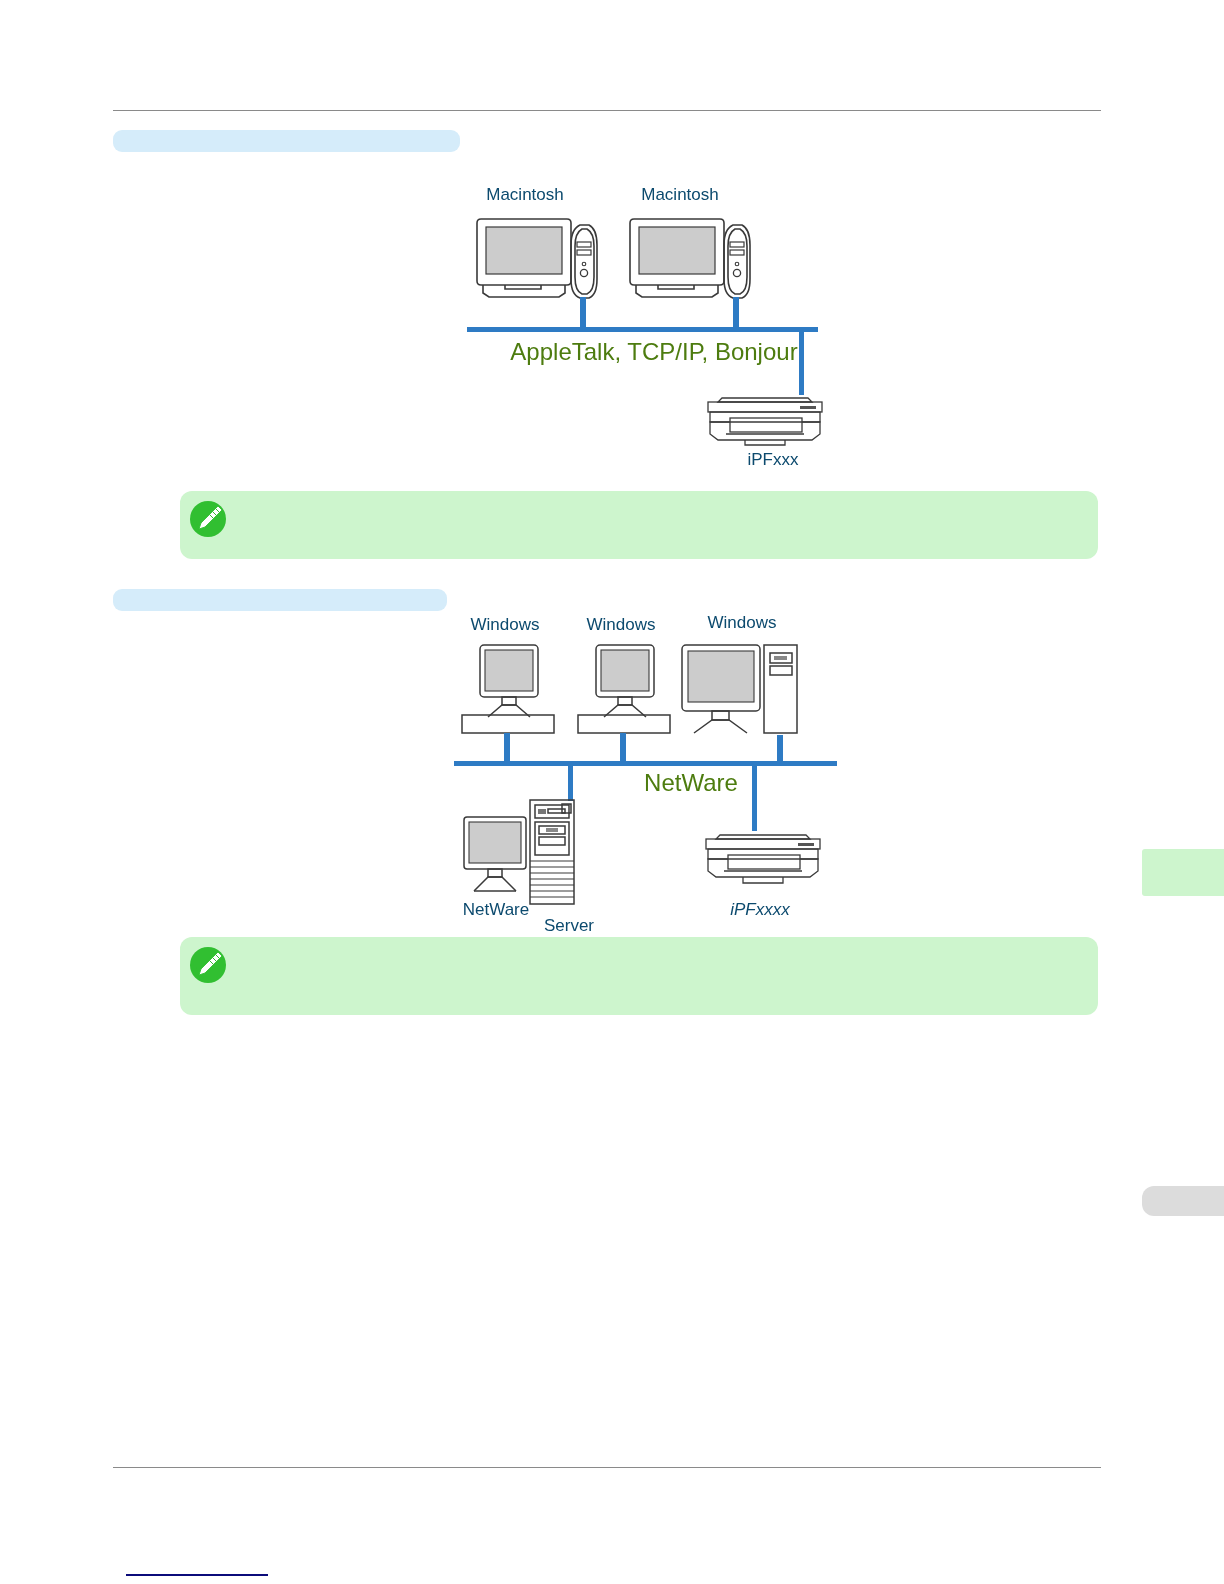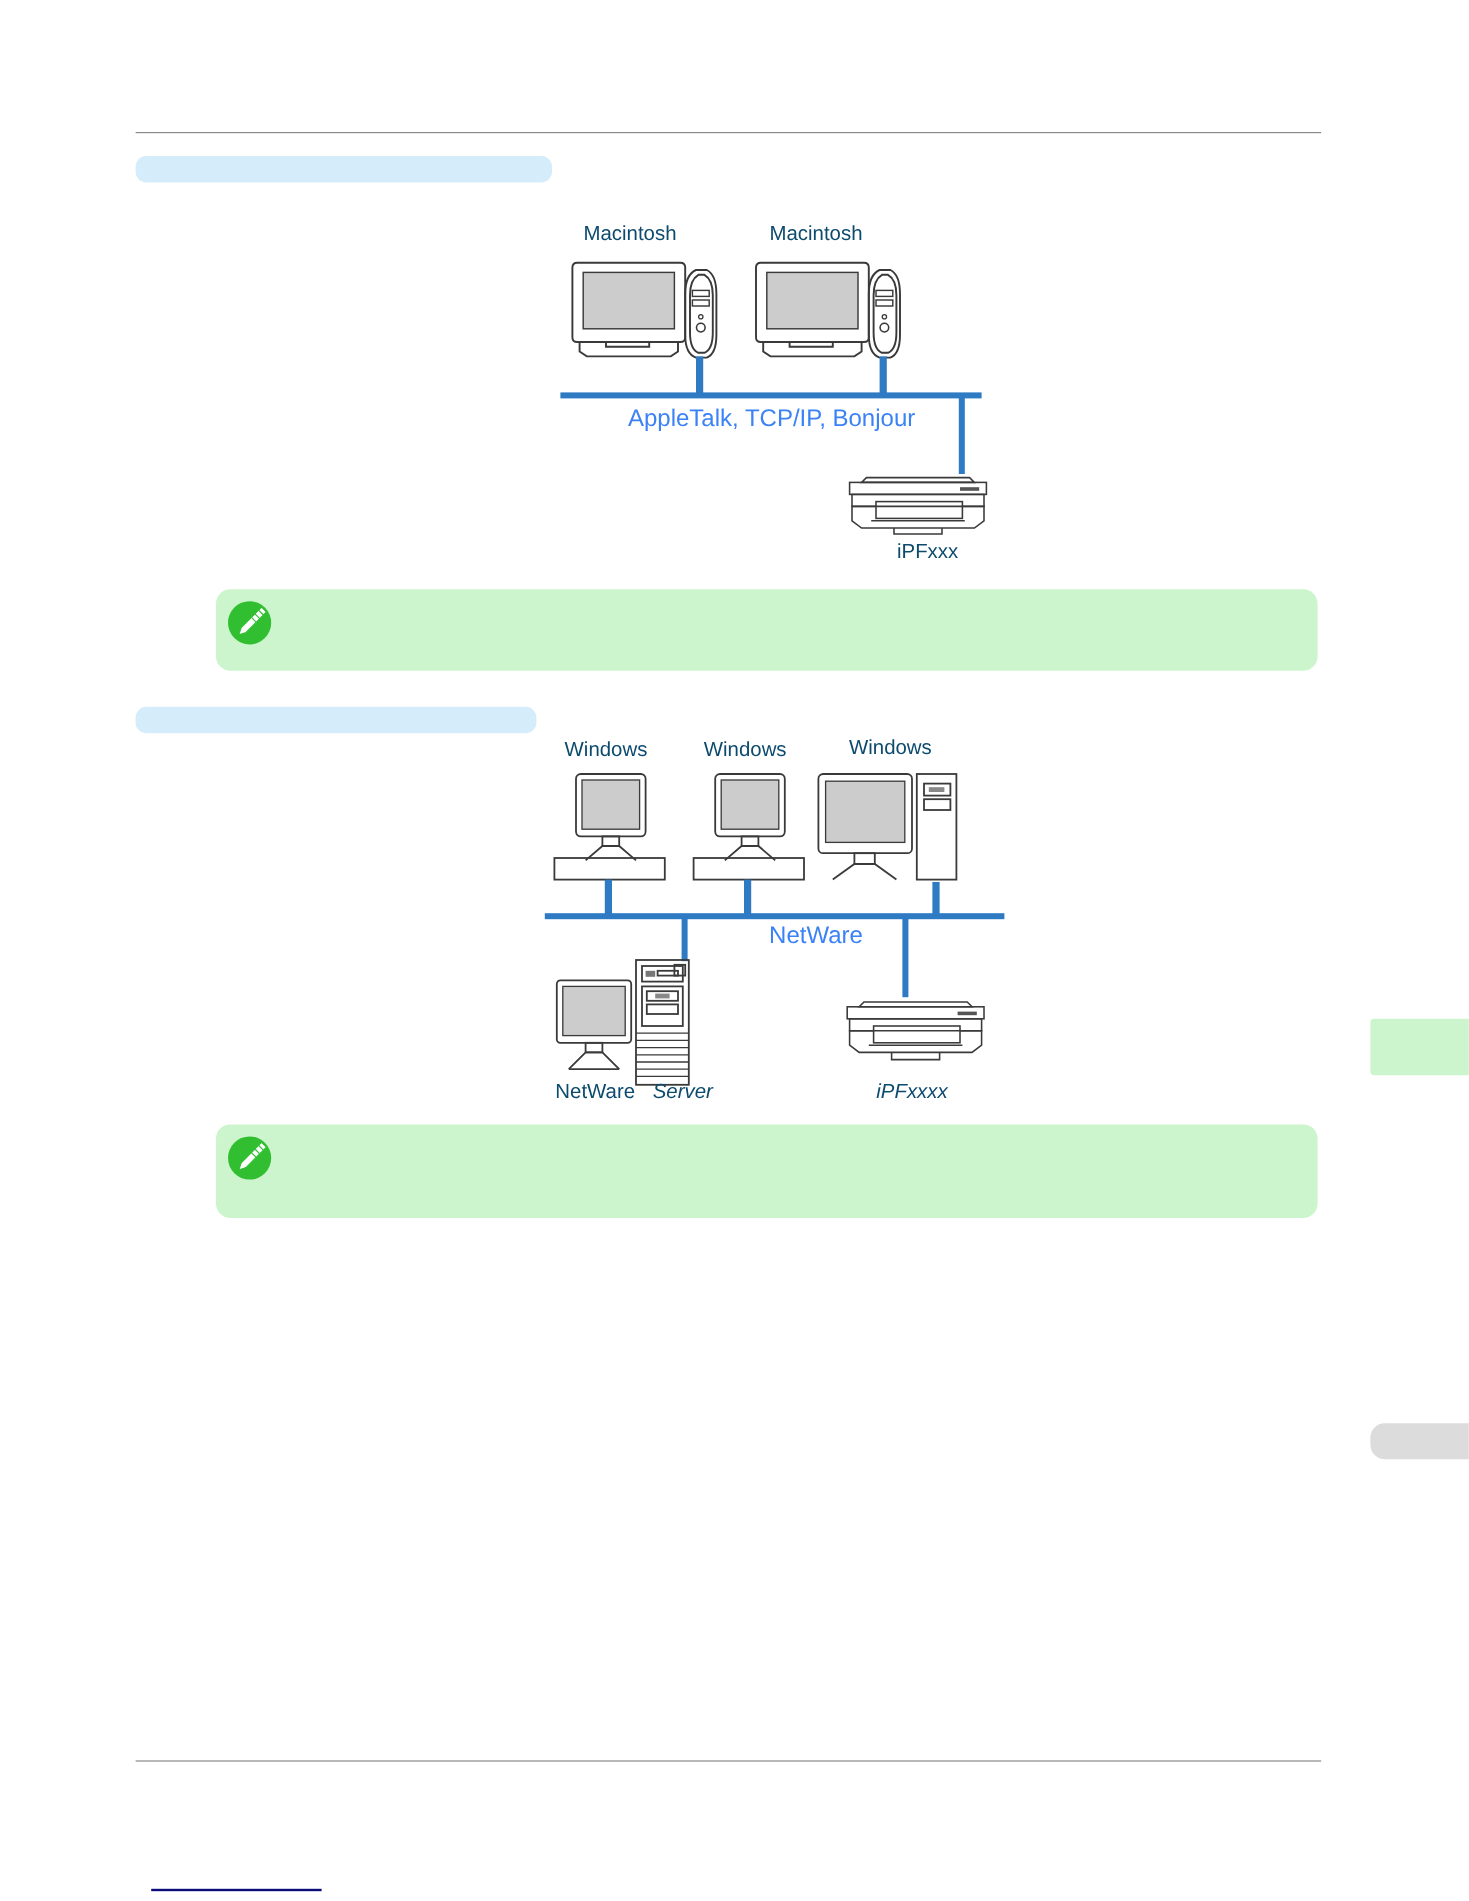--- a/index.html
+++ b/index.html
@@ -59,24 +59,25 @@
     position:absolute;
     font-size:17px;
     color:#0c4a6e;
     white-space:nowrap;
     font-family:"Liberation Sans","DejaVu Sans",sans-serif;
   }
   .dlabel.center{transform:translateX(-50%);}
   .net-line{position:absolute;background:#2e7bc4;}
   .proto-label{
     position:absolute;
-    font-size:20px;
-    color:#3b82f6;
+    font-size:24px;
+    color:#4d7c0f;
     white-space:nowrap;
     transform:translateX(-50%);
+    margin-left:11px;
   }
   svg{display:block;overflow:visible;}
 </style>
 </head>
 <body>
 
 <div class="page">
 
   <div class="rule rule-top"></div>
   <div class="rule rule-bottom"></div>
@@ -246,21 +247,21 @@
             <path d="M68 76 H112"></path>
           <path d="M68 82 H112"></path>
             <path d="M68 88 H112"></path>
             <path d="M68 94 H112"></path>
           <path d="M68 100 H112"></path>
         </g>
       </g>
     </svg>
 
     <div class="dlabel center" style="left:46px;top:285px;">NetWare</div>
-    <div class="dlabel center" style="left:119px;top:285px;font-style:italic;">Server</div>
+    <div class="dlabel center" style="left:119px;top:301px;">Server</div>
 
     <svg style="position:absolute;left:248px;top:212px;" width="130" height="60" viewBox="0 0 130 60">
       <g fill="none" stroke="#3a3a3a" stroke-width="1.3">
         <path d="M22 8 H108 L112 12 H18 Z"></path>
         <rect x="8" y="12" width="114" height="10"></rect>
         <rect x="10" y="22" width="110" height="10"></rect>
         <rect x="30" y="28" width="72" height="14" fill="#ffffff"></rect>
         <path d="M10 32 H120 V44 L112 50 H18 L10 44 Z"></path>
         <path d="M26 44 H104"></path>
         <path d="M45 50 V56 H85 V50"></path>

